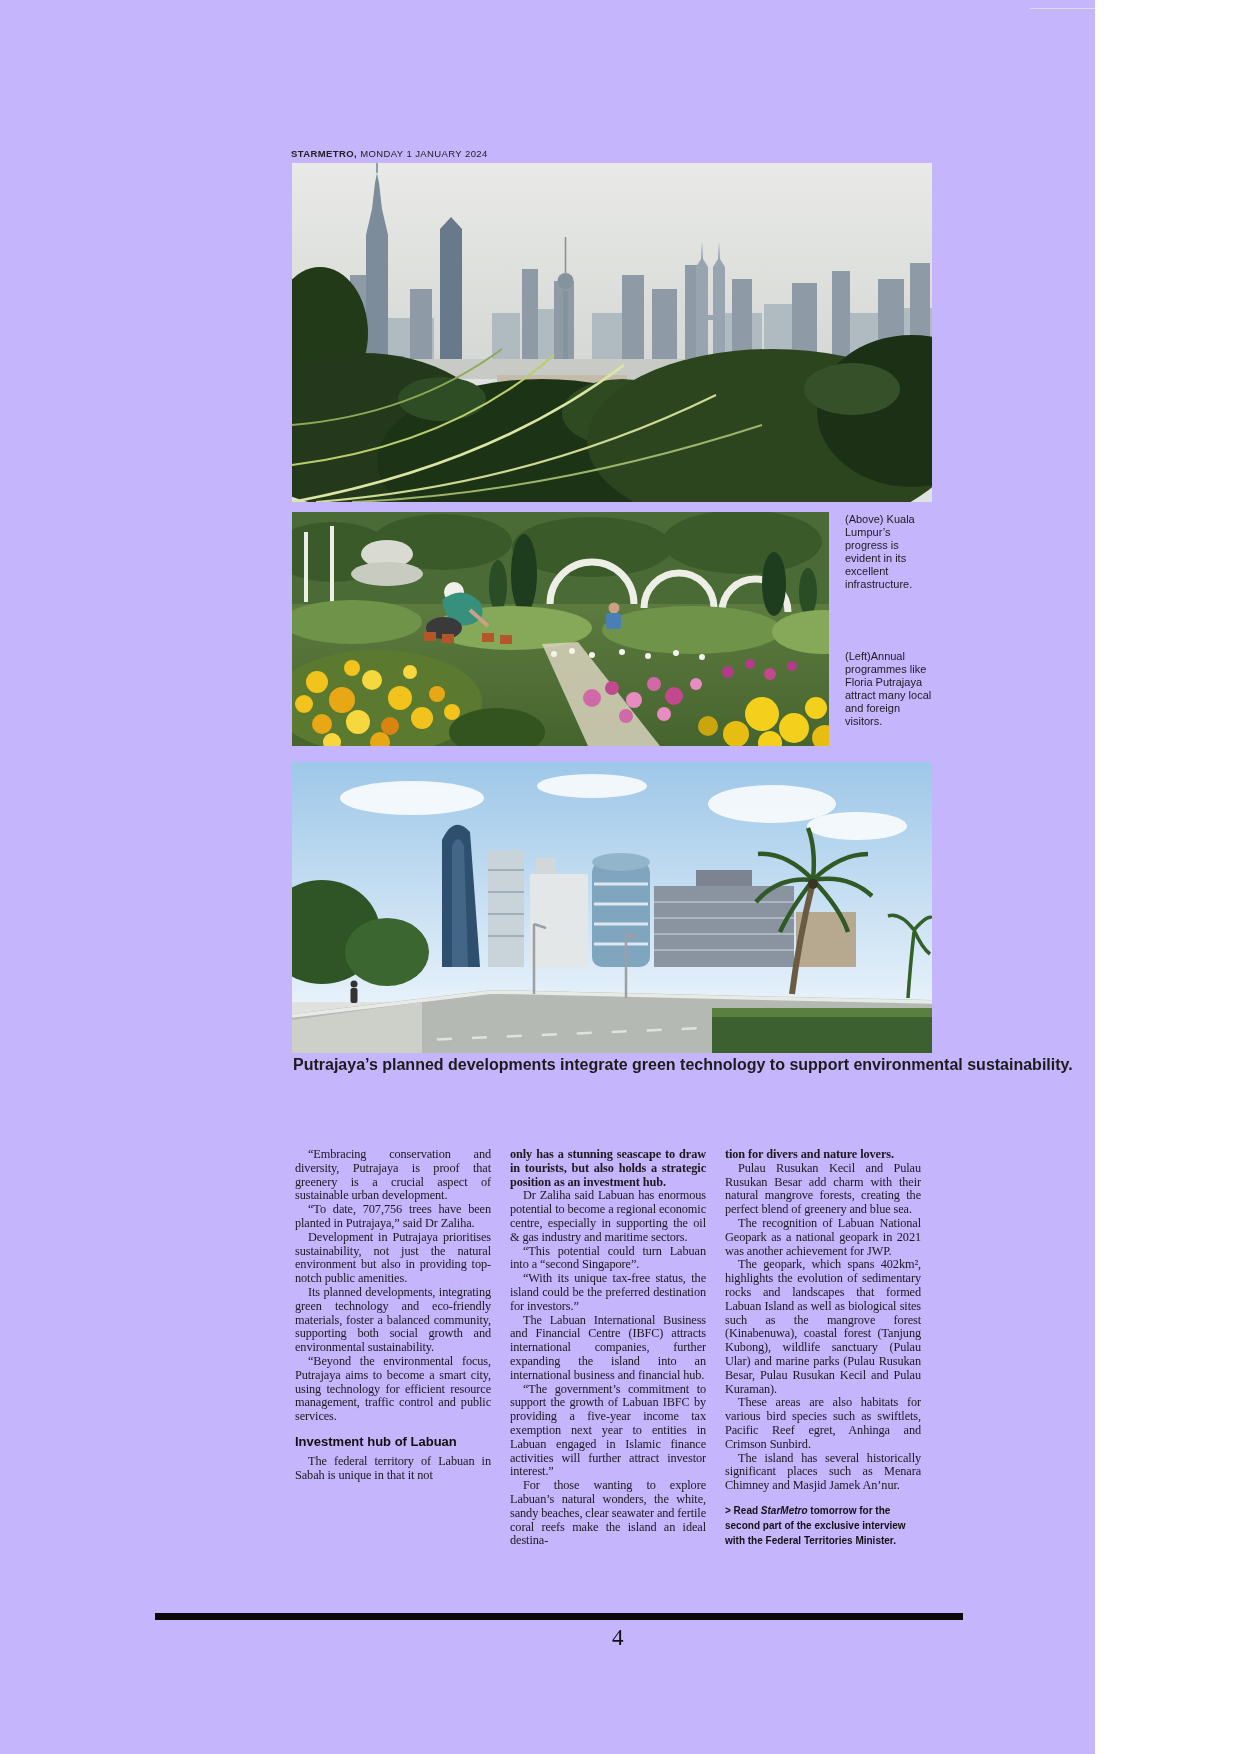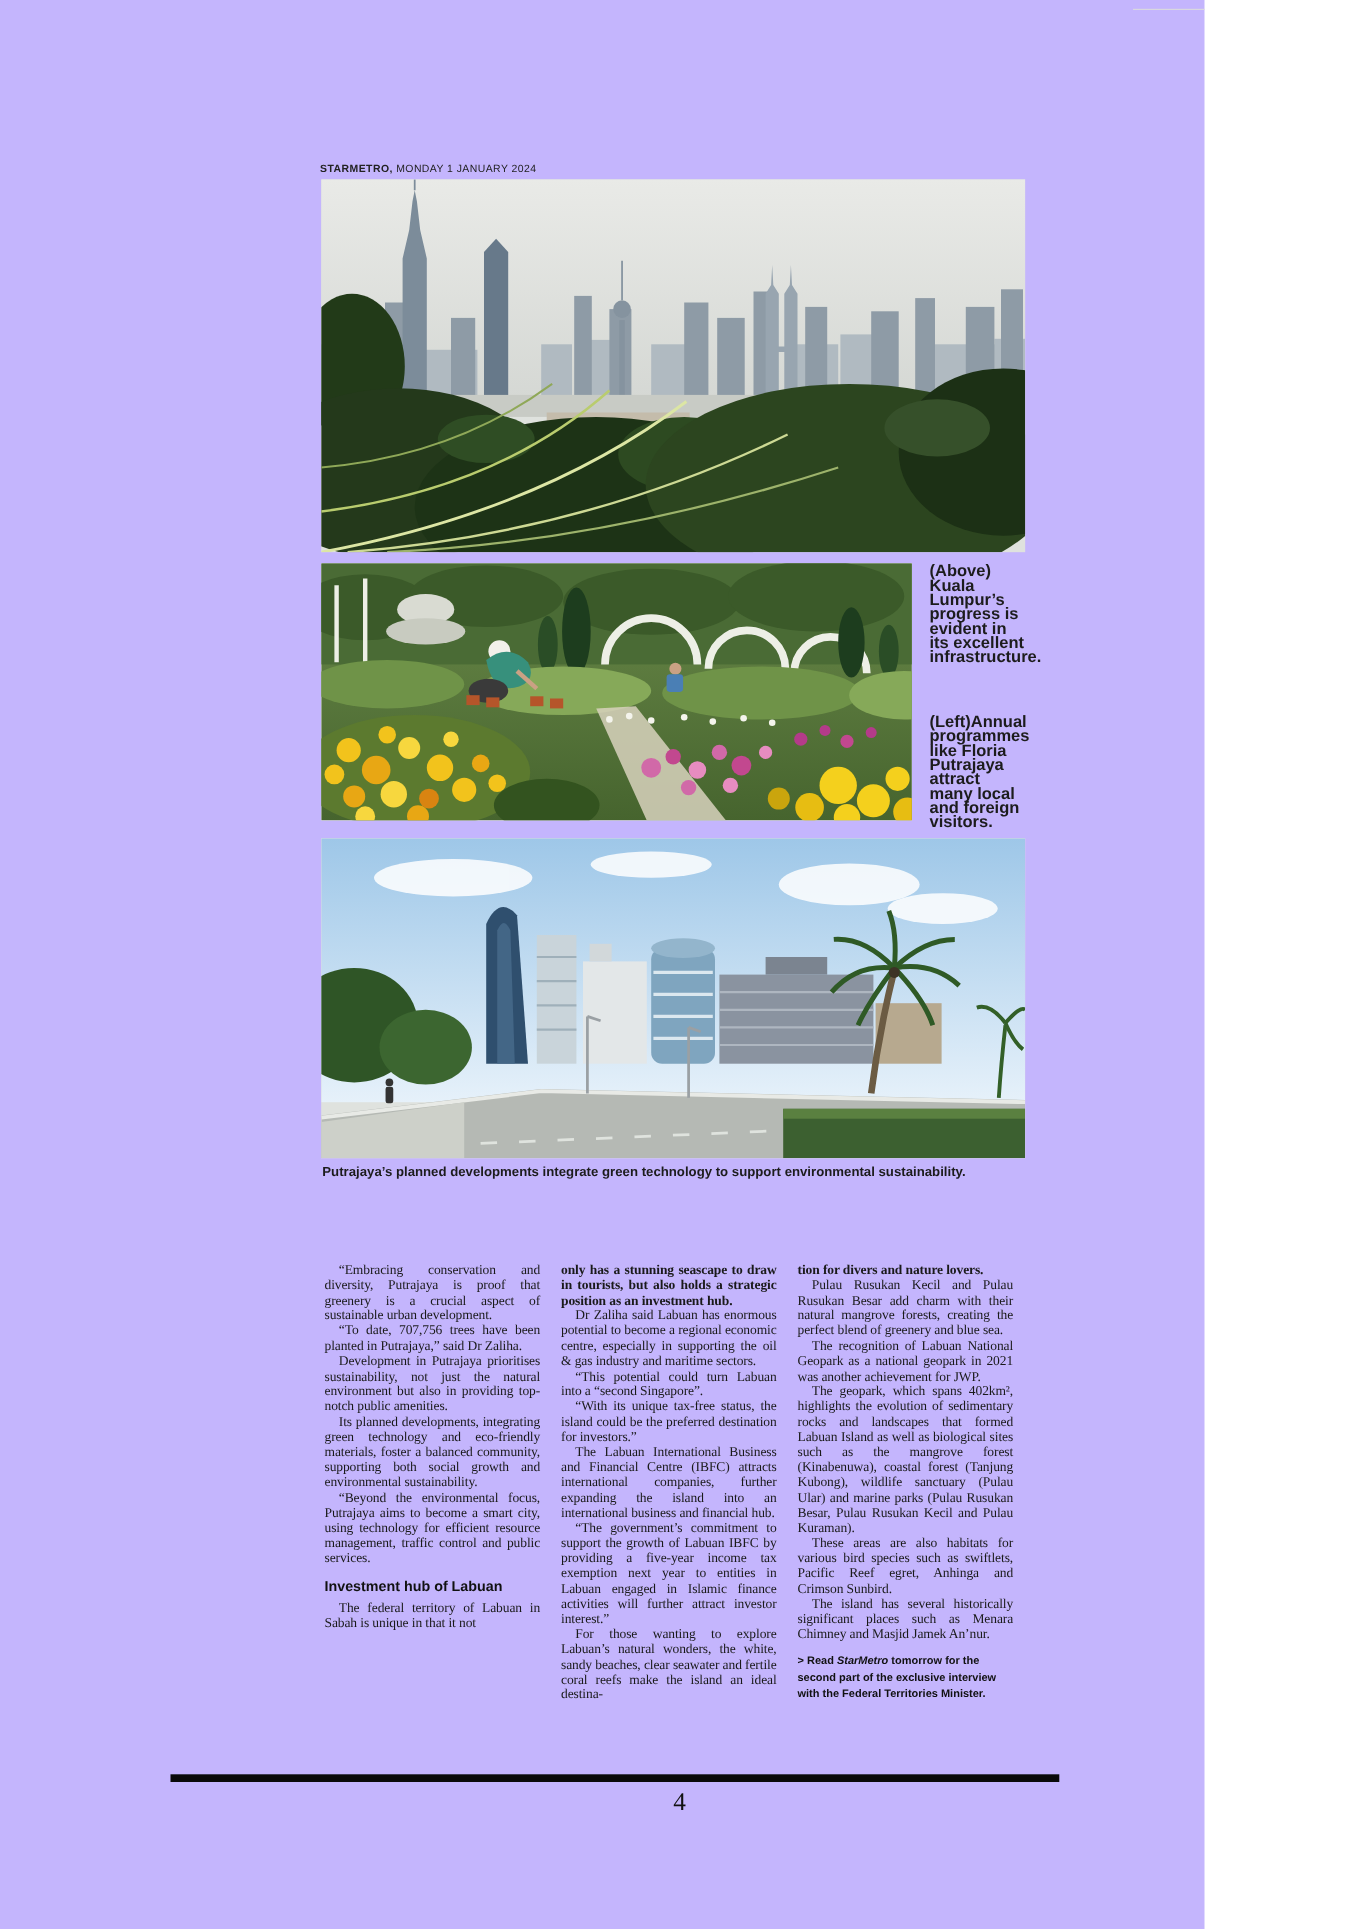--- a/index.html
+++ b/index.html
@@ -10,23 +10,23 @@
   
   .kicker{font-family:"Liberation Sans", sans-serif;font-size:9.5px;letter-spacing:.4px;color:#222;}
   .kicker b{font-weight:bold;}
   .edge-line{height:1px;background:#dcdcdc;}
 
   
   .photo{position:absolute;overflow:hidden;background:#dfe2de;}
   .photo svg{display:block;width:100%;height:100%;}
 
   
-  .caption{font-family:"Liberation Sans", sans-serif;font-weight:700;font-size:15px;
+  .caption{font-family:"Liberation Sans", sans-serif;font-weight:400;font-size:11px;
            line-height:13px;color:#1c1c1c;}
-  .caption-wide{font-family:"Liberation Sans", sans-serif;font-weight:600;font-size:12px;
+  .caption-wide{font-family:"Liberation Sans", sans-serif;font-weight:600;font-size:16px;
            line-height:14px;color:#1c1c1c;white-space:nowrap;}
 
   
   .col{position:absolute;width:196px;top:1148px;}
   .para{margin:0;font-size:12.3px;line-height:13.8px;text-align:justify;text-indent:13px;
         letter-spacing:-0.1px;}
   .para.noindent{text-indent:0;font-weight:bold;}
   .subhead{margin:10px 0 6px 0;font-family:"Liberation Sans", sans-serif;font-weight:bold;
            font-size:13px;color:#111;}
   .promo{margin-top:10px;font-family:"Liberation Sans", sans-serif;font-weight:bold;

